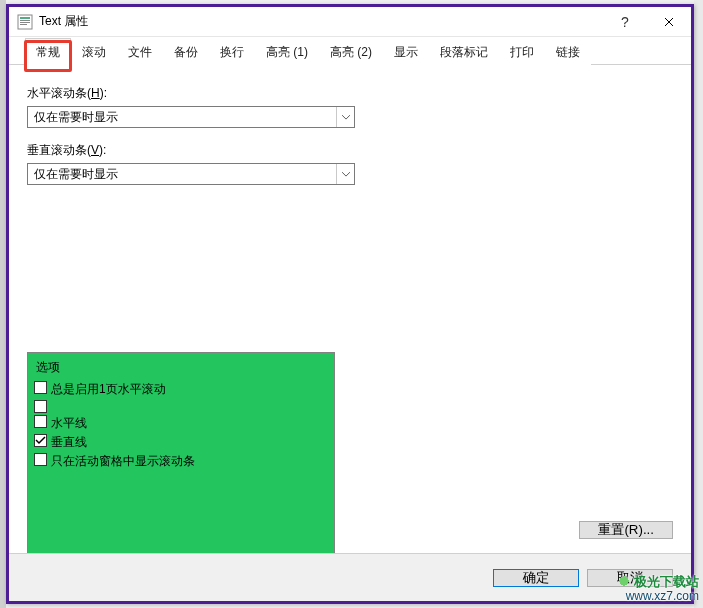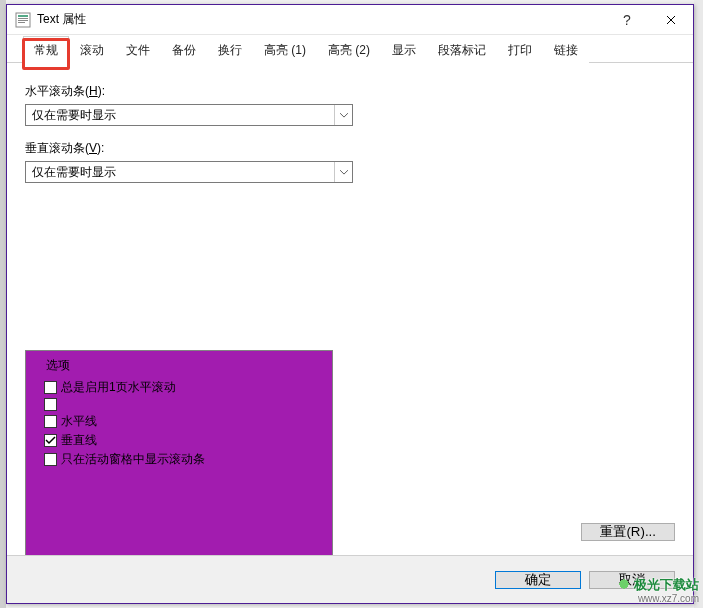--- a/index.html
+++ b/index.html
@@ -11,21 +11,21 @@
     width: 703px;
     height: 608px;
     overflow: hidden;
     position: relative;
   }
   .dialog {
     position: absolute;
     left: 6px; top: 4px;
     width: 688px; height: 600px;
     background: #ffffff;
-    border: 1px solid #4c1d95;
+    border: 3px solid #4c1d95;
     box-shadow: 1px 1px 4px rgba(0,0,0,.25);
     display: flex;
     flex-direction: column;
   }
   .titlebar {
     height: 30px;
     background: #ffffff;
     display: flex;
     align-items: center;
     padding-left: 8px;
@@ -98,25 +98,25 @@
   .combo-arrow {
     width:18px; height:100%;
     display:flex;align-items:center;justify-content:center;
     border-left:1px solid #c9c9c9;
   }
   .options-box {
     position:absolute;
     left:18px; top:287px;
     width:308px; height:240px;
     border:1px solid #828282;
-    background:#a21caf;
-    padding:4px 18px;
+    background:#22c55e;
+    padding:4px 6px;
   }
   .options-header { margin:2px 0 4px 2px; }
-  .opt-row { display:flex; align-items:center; gap:4px; padding:1px 0;}
+  .opt-row { display:flex; gap:4px; padding:1px 0;}
   .chk {
     width:13px;height:13px;border:1px solid #333;background:#fff;
     display:inline-flex;align-items:center;justify-content:center;
     flex-shrink:0;
   }
   .chk svg{width:11px;height:11px;}
   .btn {
     height:18px;
     border:1px solid #adadad;
     background:#e1e1e1;
@@ -148,21 +148,21 @@
     pointer-events:none;
     text-shadow:0 0 2px #fff,0 0 2px #fff;
   }
   .watermark .star{
     display:inline-block;width:16px;height:16px;
     background:radial-gradient(circle,#6dd06a 40%,transparent 41%);
     border-radius:50%;
     vertical-align:-3px; margin-right:2px;
   }
   .watermark .cn{color:#1d8a3d; font-weight:600;margin-top:33px;}
-  .watermark .url{color:#737373; font-size:10px;}
+  .watermark .url{color:#0c4a6e; font-size:12px;}
 </style>
 </head>
 <body>
 
 <div class="left-edge"></div>
 <div class="right-edge"></div>
 
 <div class="dialog">
 
   <div class="titlebar">

